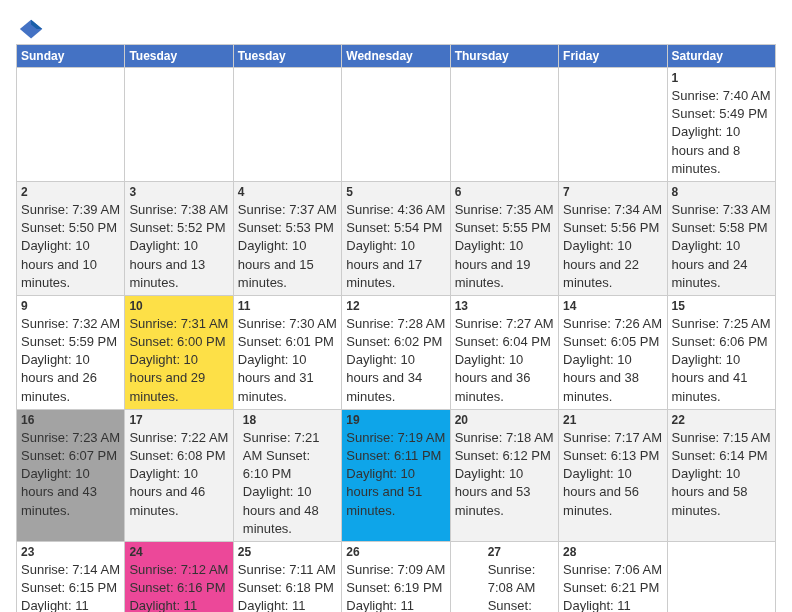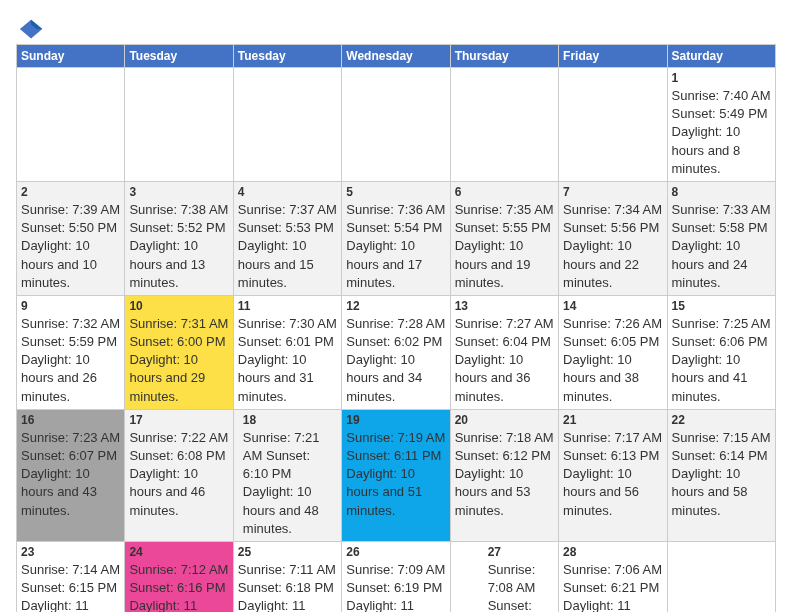--- a/index.html
+++ b/index.html
@@ -150,21 +150,21 @@
 Daylight: 10 hours and 13 minutes.</div>
         </td>
         <td style="background-color: rgb(242, 242, 242);">
           <span class="day-num">4</span>
           <div class="day-info">Sunrise: 7:37 AM
 Sunset: 5:53 PM
 Daylight: 10 hours and 15 minutes.</div>
         </td>
         <td style="background-color: rgb(242, 242, 242);">
           <span class="day-num">5</span>
-          <div class="day-info">Sunrise: 7:36 AM
+          <div class="day-info">Sunrise: 4:36 AM
 Sunset: 5:54 PM
 Daylight: 10 hours and 17 minutes.</div>
         </td>
         <td style="background-color: rgb(242, 242, 242);">
           <span class="day-num">6</span>
           <div class="day-info">Sunrise: 7:35 AM
 Sunset: 5:55 PM
 Daylight: 10 hours and 19 minutes.</div>
         </td>
         <td style="background-color: rgb(242, 242, 242);">

